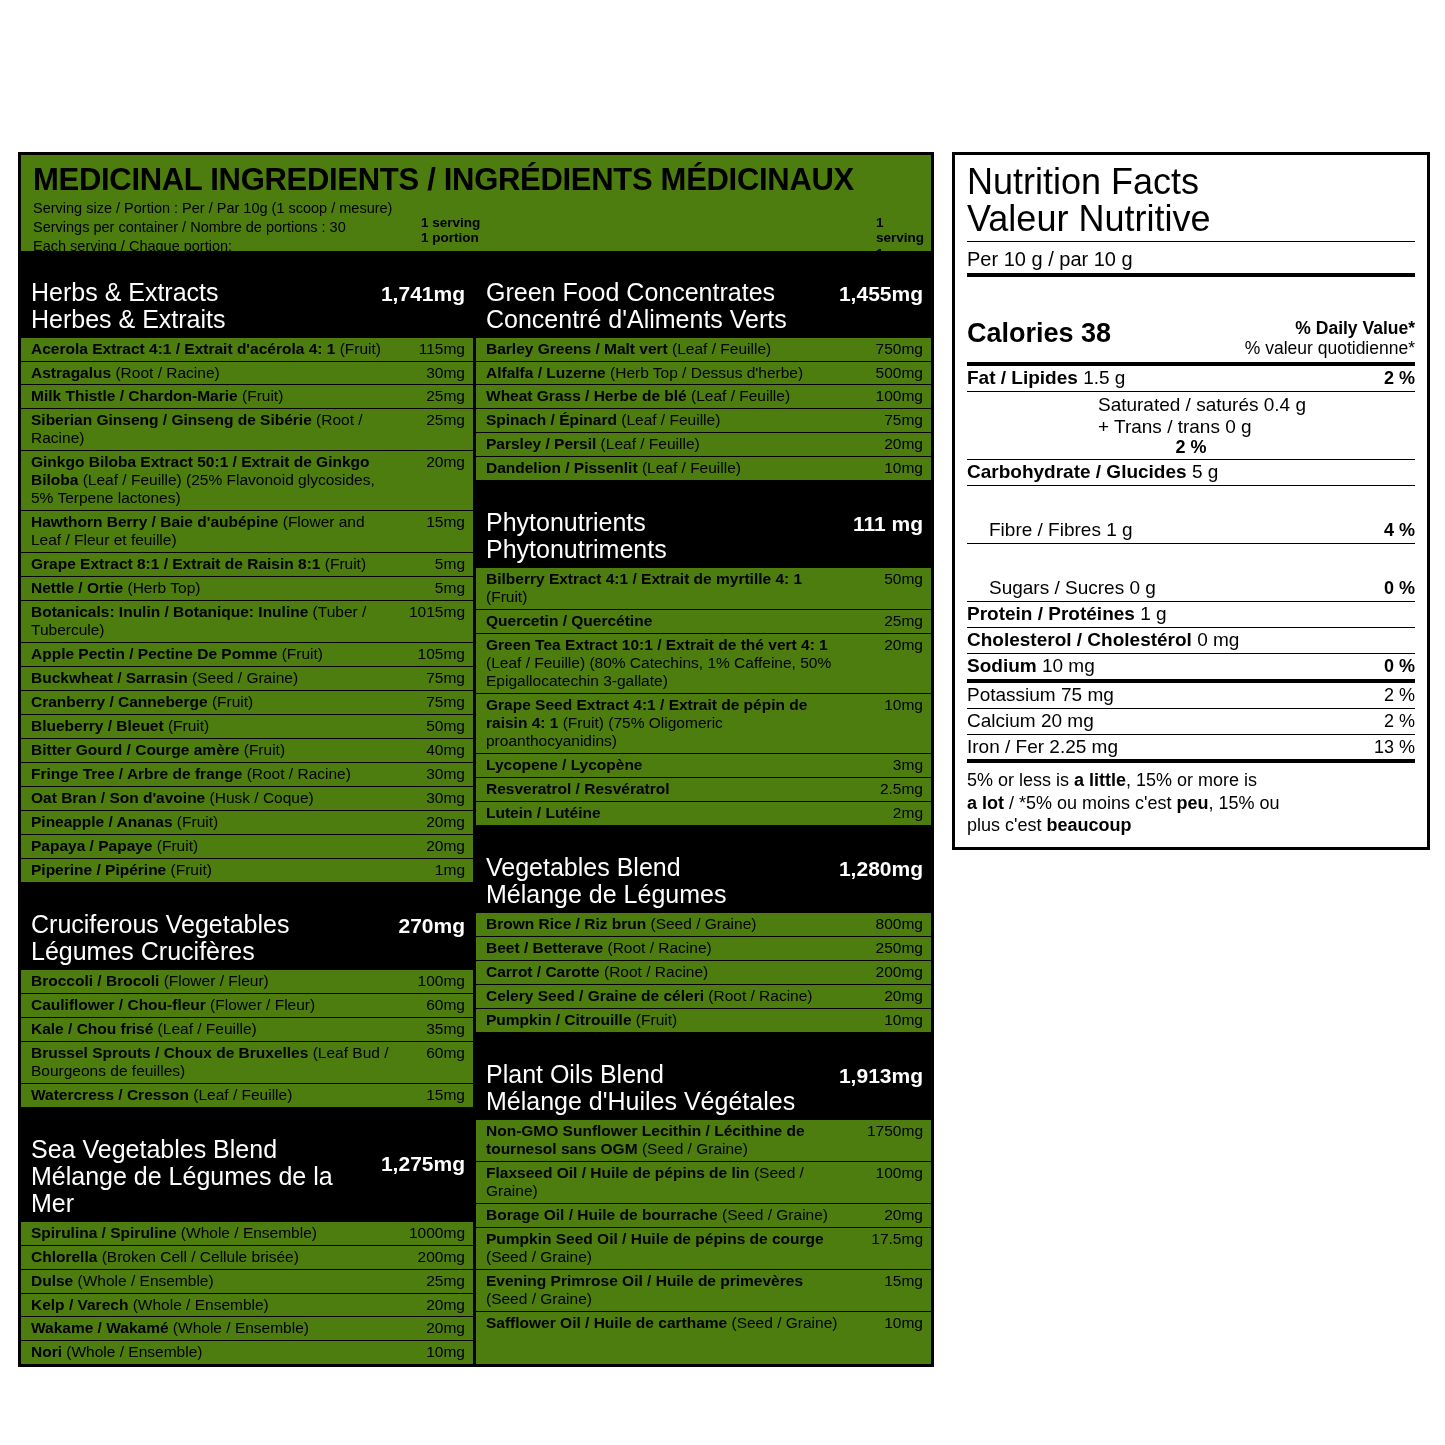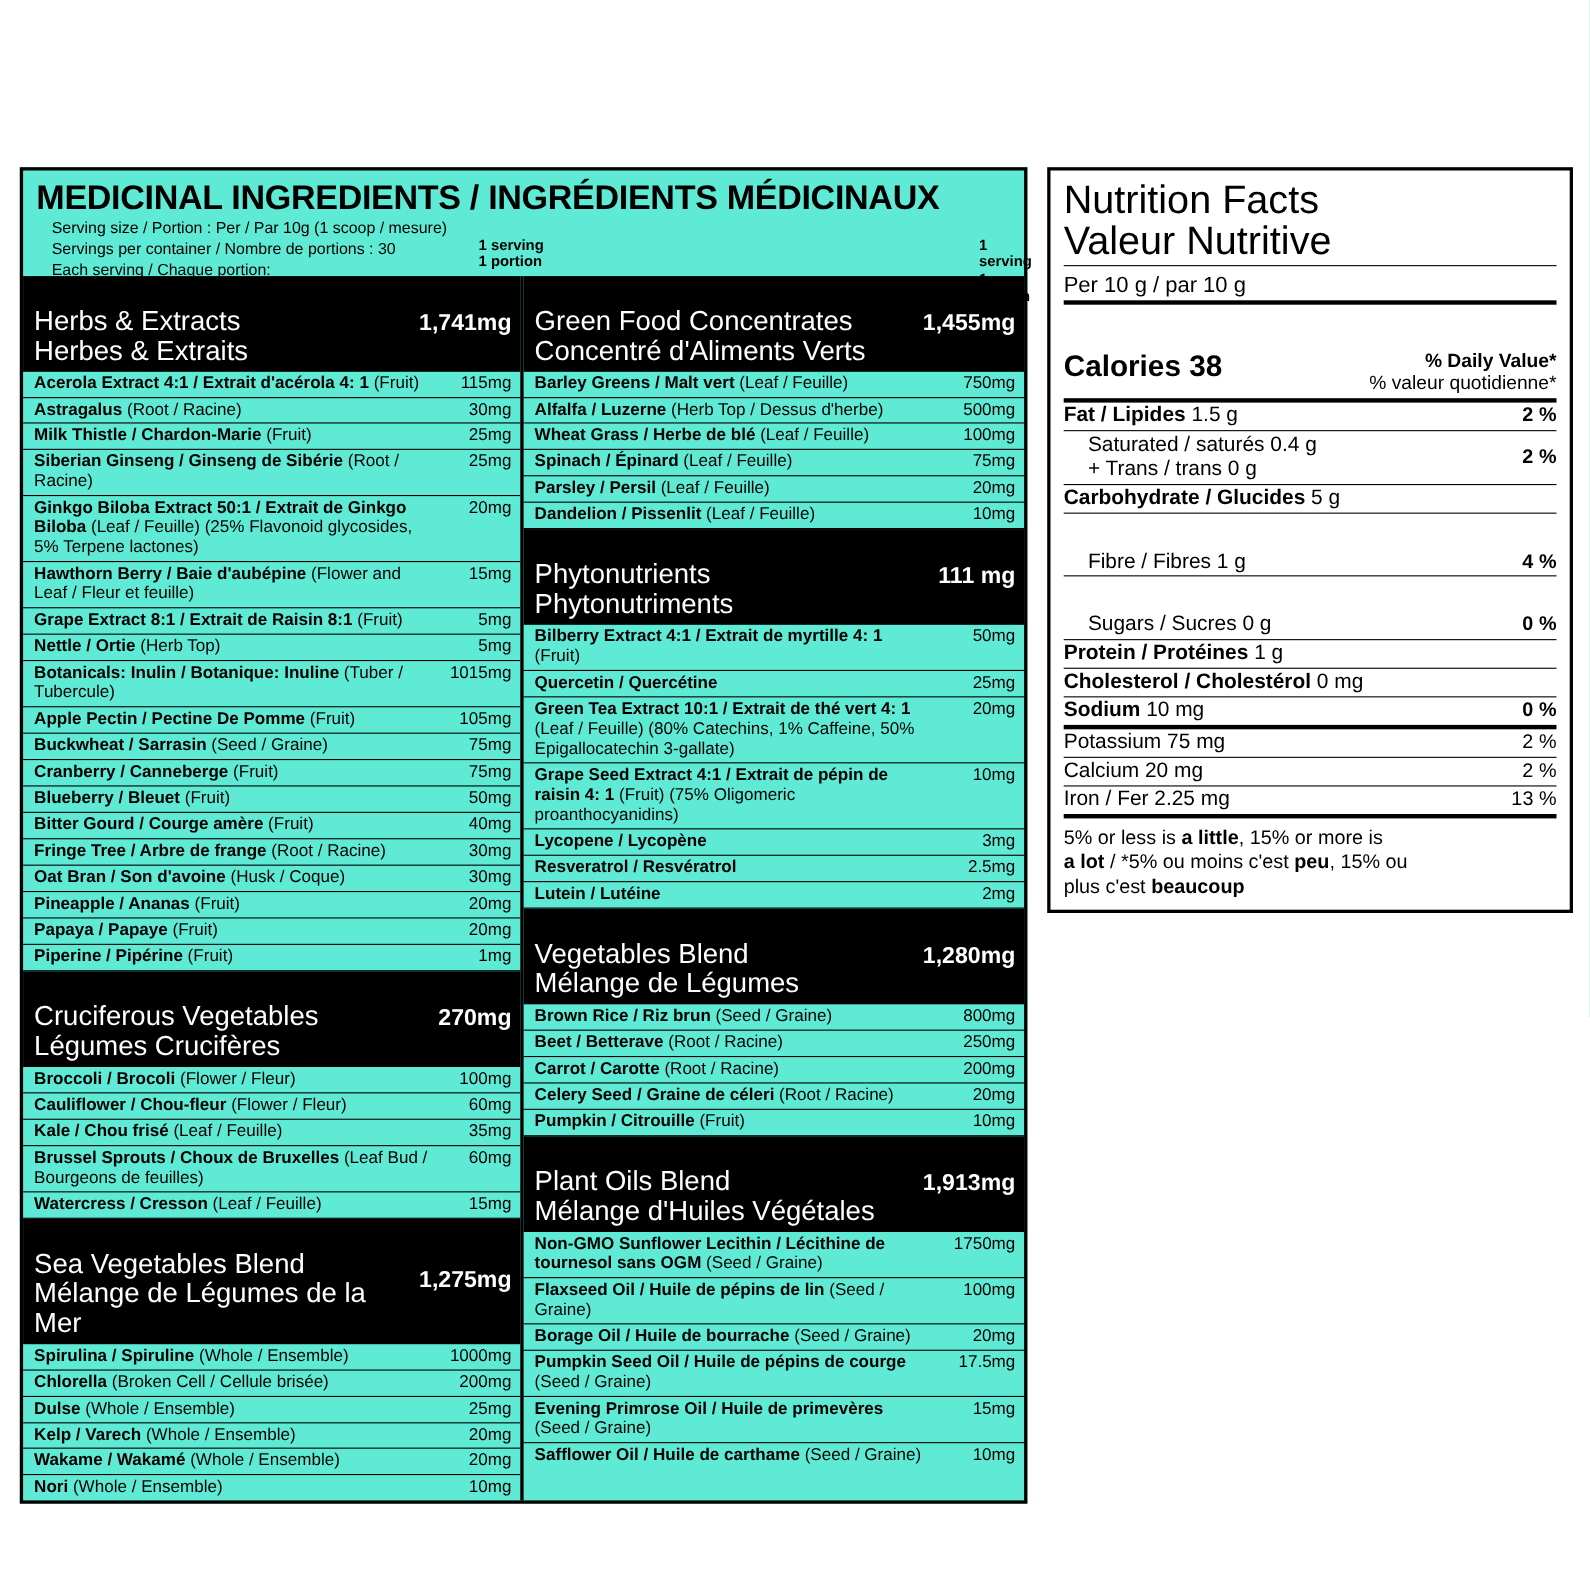--- a/index.html
+++ b/index.html
@@ -17,35 +17,34 @@
   }
 
   
   #med-panel {
     position: absolute;
     left: 18px;
     top: 152px;
     width: 916px;
     border: 3px solid #000;
     box-sizing: border-box;
-    background: #5eead4;
+    background: #4d7c0f;
   }
   #med-title {
     font-size: 31px;
     font-weight: bold;
     letter-spacing: -0.3px;
     padding: 9px 10px 2px 12px;
     line-height: 1.05;
     white-space: nowrap;
   }
   #med-serving {
     padding: 0 12px 4px 12px;
     position: relative;
     height: 48px;
-    margin-left: 14px;
   }
   .serv-line {
     font-size: 14.5px;
     line-height: 1.32;
   }
   .serv-right {
     position: absolute;
     font-size: 13.5px;
     font-weight: bold;
     line-height: 1.18;
@@ -155,21 +154,21 @@
     display: flex;
     justify-content: space-between;
     align-items: baseline;
     padding: 2px 0 2px 0;
     font-size: 19px;
     line-height: 1.1;
   }
   .nf-row .lbl b { font-weight: bold; }
   .nf-row.indent .lbl { padding-left: 22px; margin-top: 32px; }
   .nf-row .pct { white-space: nowrap; font-weight: bold; font-size: 18px; }
-  .nf-row.two-line { align-items: center; }
+  .nf-row.two-line { align-items: center; flex-direction: column; }
   .nf-sub-pair { flex: 1; }
   .nf-sub-pair div { padding-left: 22px; font-size: 19px; line-height: 1.15; }
 
   #nf-footnote {
     font-size: 18px;
     line-height: 1.25;
     padding-top: 6px;
   }
   #nf-footnote b { font-weight: bold; }
 </style>

